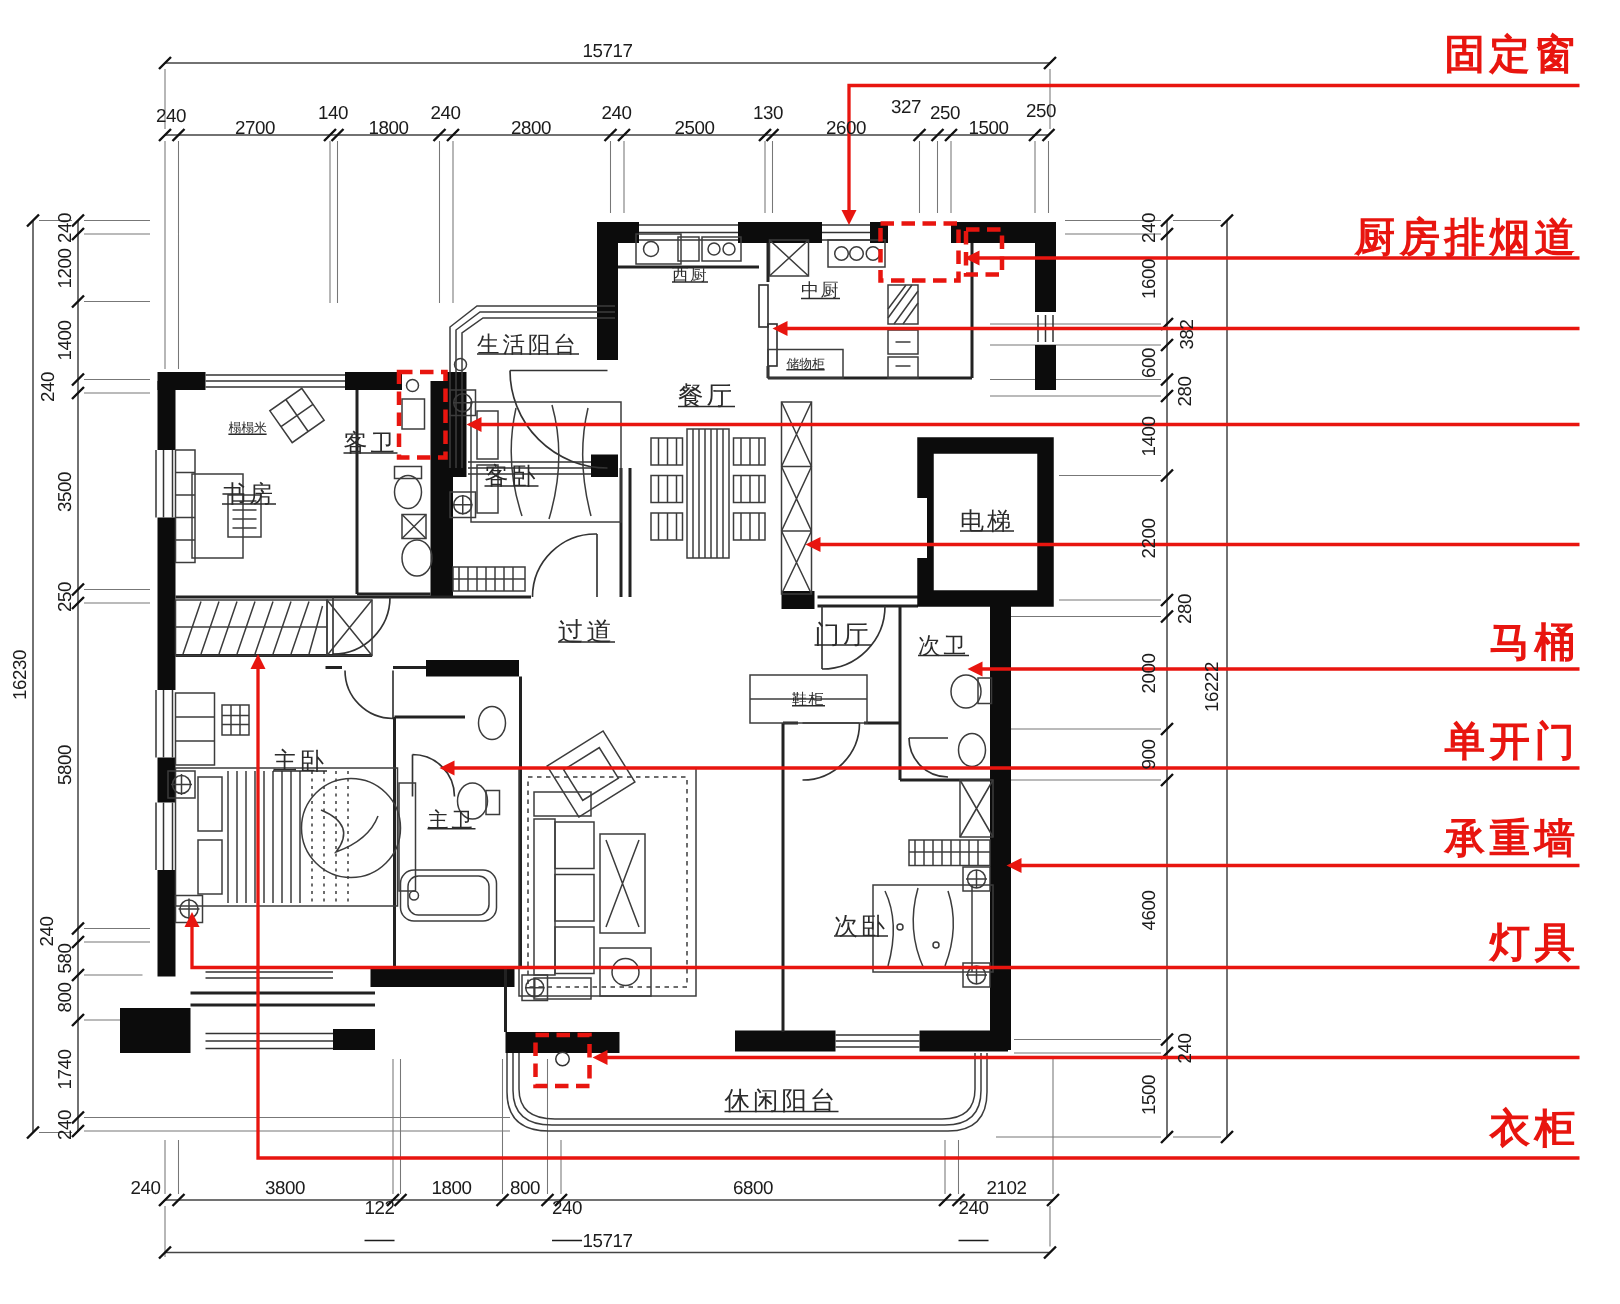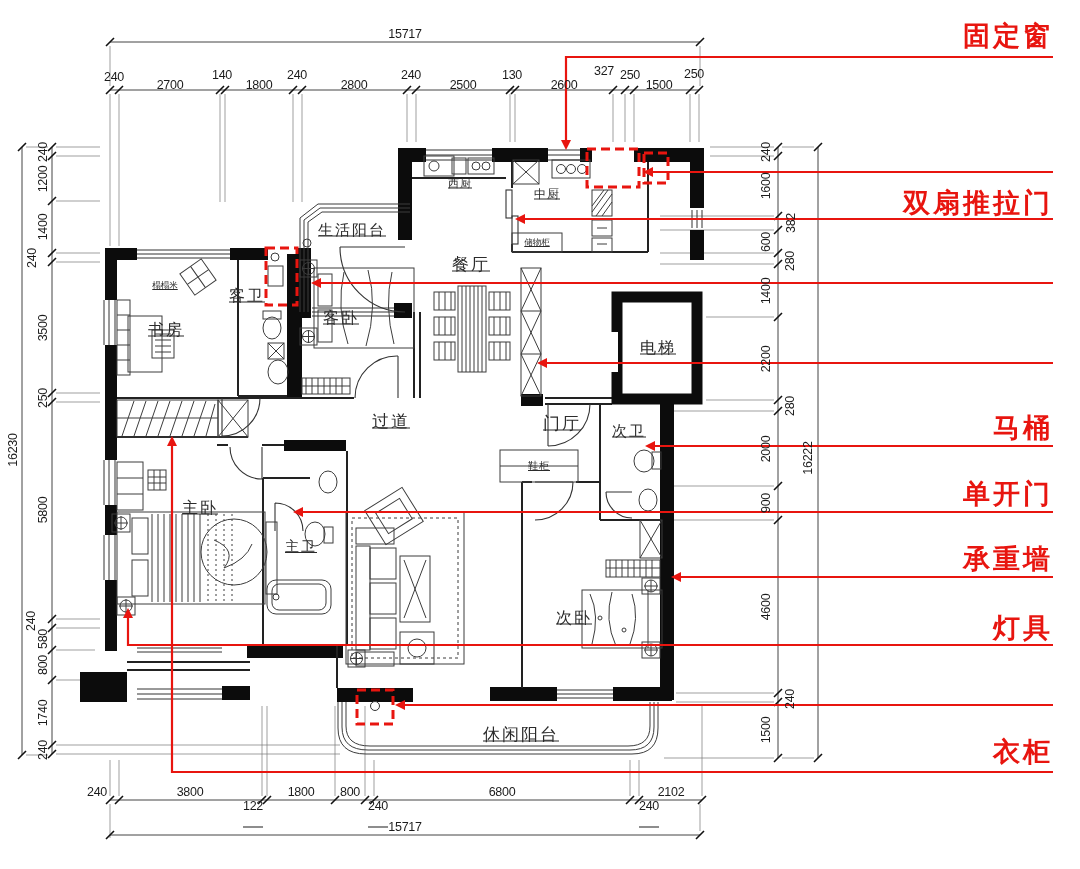--- a/index.html
+++ b/index.html
@@ -332,21 +332,21 @@
 <span class="lbl room" style="left:562px;top:423px;font-size:17px">门厅</span>
 <span class="lbl room" style="left:658px;top:348px;font-size:16px">电梯</span>
 <span class="lbl room" style="left:629px;top:431px;font-size:15px">次卫</span>
 <span class="lbl room" style="left:539px;top:466px;font-size:10px;letter-spacing:1px">鞋柜</span>
 <span class="lbl room" style="left:200px;top:508px;font-size:16px">主卧</span>
 <span class="lbl room" style="left:301px;top:547px;font-size:14px">主卫</span>
 <span class="lbl room" style="left:574px;top:618px;font-size:16px">次卧</span>
 <span class="lbl room" style="left:521px;top:734px;font-size:17px">休闲阳台</span>
 
 <span class="red-label" style="right:27px;top:36px">固定窗</span>
-<span class="red-label" style="right:27px;top:203px">双扇推拉门</span>
+<span class="red-label" style="right:27px;top:158px">厨房排烟道</span>
 <span class="red-label" style="right:27px;top:428px">马桶</span>
 <span class="red-label" style="right:27px;top:494px">单开门</span>
 <span class="red-label" style="right:27px;top:559px">承重墙</span>
 <span class="red-label" style="right:27px;top:628px">灯具</span>
 <span class="red-label" style="right:27px;top:752px">衣柜</span>
 
 <span class="dim" style="left:405px;top:34px">15717</span>
 <span class="dim" style="left:114px;top:77px">240</span>
 <span class="dim" style="left:170px;top:85px">2700</span>
 <span class="dim" style="left:222px;top:75px">140</span>

